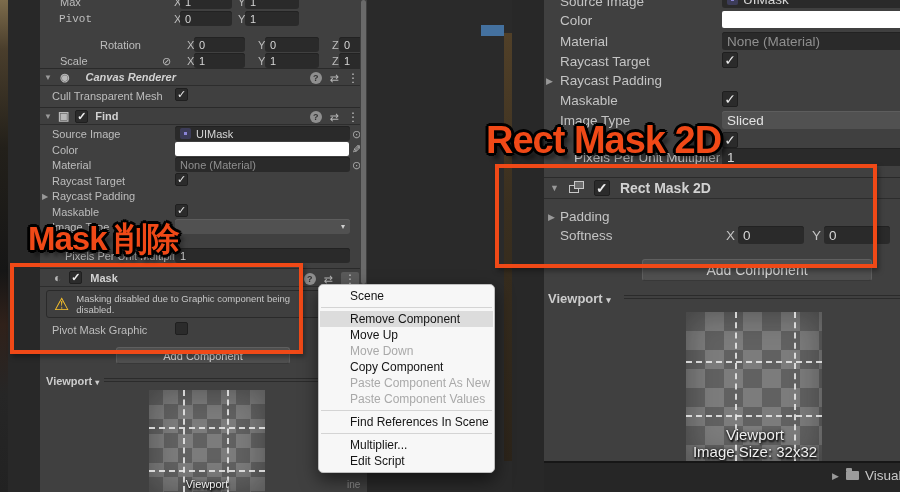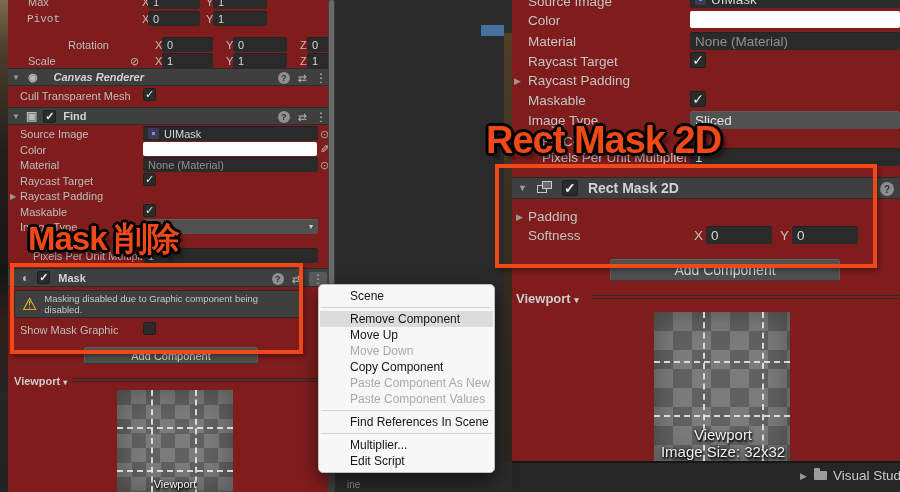--- a/index.html
+++ b/index.html
@@ -4,21 +4,21 @@
 <style>
   * { margin:0; padding:0; box-sizing:border-box; }
   html,body { width:900px; height:492px; }
   body {
     position:relative; overflow:hidden;
     background:#282828;
     font-family:"Liberation Sans", sans-serif;
     -webkit-font-smoothing:antialiased;
   }
   
-  .panel { position:absolute; background:#7f1d1d; overflow:hidden; }
+  .panel { position:absolute; background:#404040; overflow:hidden;margin-left:32px; }
   .lbl { position:absolute; color:#bdbdbd; font-size:11px; white-space:nowrap; }
   .lbl-lg { font-size:13.5px; color:#c4c4c4; }
   .fld { position:absolute; background:#2a2a2a; border-radius:3px; height:15px;
          color:#d6d6d6; font-size:11px; display:flex; align-items:center;
          padding:0 5px; box-shadow:inset 0 1px 0 #222; overflow:hidden; white-space:nowrap;}
   .fld-lg { height:18px; font-size:13.5px; border-radius:3px; }
   .drop { background:#515151; color:#e2e2e2; box-shadow:inset 0 1px 0 #5d5d5d; }
   .drop .dd-arrow { margin-left:auto; font-size:8px; color:#cfcfcf; }
   .ghost { color:#8f8f8f; }
   .chk { position:absolute; width:13px; height:13px; background:#2b2b2b;
@@ -202,21 +202,21 @@
       <span class="presets">⇄</span>
       <span class="kebab pressed">⋮</span>
     </span>
   </div>
 
   <div class="helpbox" style="left:6px; top:290px; width:288px; height:28px;">
     <span class="warn-tri">⚠</span>
     <span>Masking disabled due to Graphic component being disabled.</span>
   </div>
 
-  <div class="lbl" style="left:12px; top:324px;">Show Mask Graphic</div>
+  <div class="lbl" style="left:12px; top:324px;">Pivot Mask Graphic</div>
   <div class="chk" style="left:135px; top:322px;"></div>
 
   <div class="btn-add" style="left:76px; top:347px; width:174px; height:17px; font-size:11px;">Add Component</div>
 
   <div class="vp-hdr-lbl" style="left:6px; top:375px;">
     <span>Viewport</span>
     <span style="font-size:8px;">▾</span>
   </div>
   <div class="dbl" style="left:64px; right:10px; top:378px;"></div>
 

